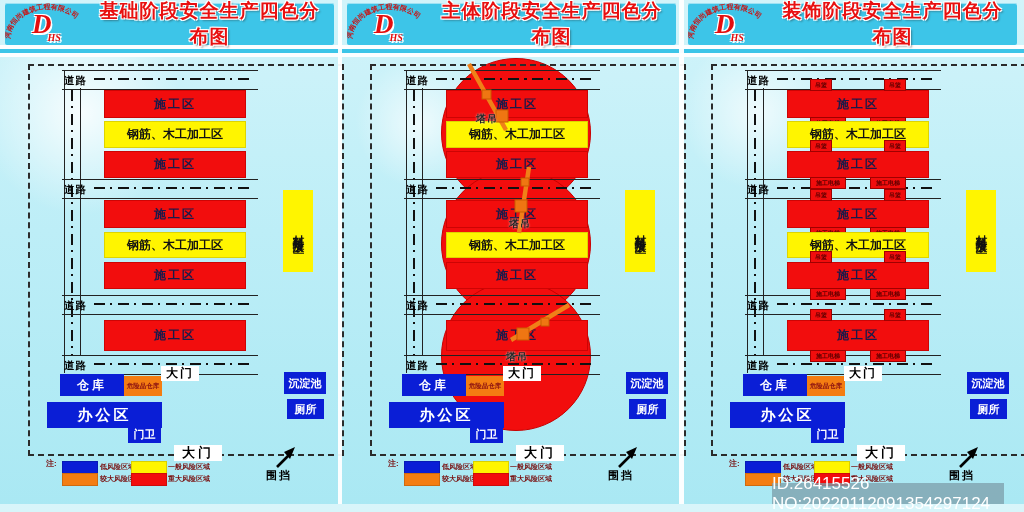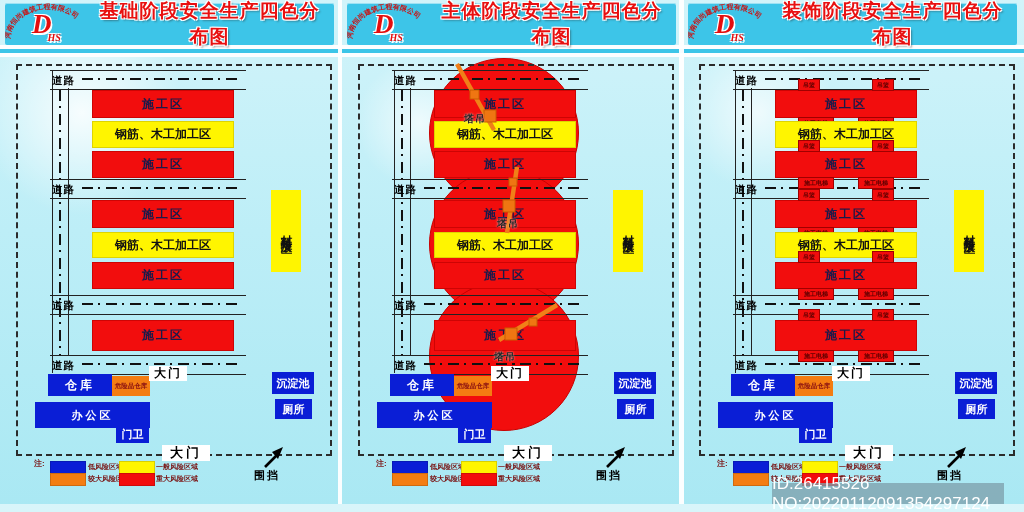--- a/index.html
+++ b/index.html
@@ -26,21 +26,21 @@
   .logo{position:relative;width:86px;height:42px;flex:0 0 auto}
   .logo svg{position:absolute;left:0;top:0}
   .arc-text{font:700 7px "Liberation Serif",serif;fill:#c81414}
   .logo-d{position:absolute;left:27px;top:6px;font:900 italic 27px "Liberation Serif",serif;color:#e40e0e;
     text-shadow:-1px -1px 0 #fff,1px -1px 0 #fff,-1px 1px 0 #fff,1.5px 1.5px 0 #fff}
   .logo-hs{font-size:10px;font-weight:900;margin-left:-4px;vertical-align:-8px}
   .title{flex:1;text-align:center;padding-right:6px}
   .title-text{font-weight:900;font-size:19px;letter-spacing:1px;color:#e81010;
     text-shadow:-1px -1px 0 #fff,1px -1px 0 #fff,-1px 1px 0 #fff,1px 1px 0 #fff,2px 2px 2px rgba(40,40,40,.45)}
 
-  .map{position:absolute;left:4px;top:56px;width:323px;height:456px}
+  .map{position:absolute;left:16px;top:56px;width:323px;height:456px}
   .fence{position:absolute;left:12px;top:8px;width:312px;height:388px;border:2px dashed #2b2b2b;z-index:4;pointer-events:none}
 
   .circle{position:absolute;left:83px;width:148px;height:148px;border-radius:50%;
     background:#f20d0d;border:1px solid #c80000;z-index:1}
   .c1{top:2px}.c2{top:113px}.c3{top:225px}
 
   .road{position:absolute;left:46px;width:196px;height:18px;border-top:1.6px solid #222;border-bottom:1.6px solid #222;z-index:2}
   .r1{top:14px}.r2{top:123px}.r3{top:239px}.r4{top:299px}
   .road-label{position:absolute;left:2px;top:3px;font-weight:900;font-size:10.5px;color:#000;letter-spacing:1px}
   .dashline{position:absolute;left:32px;right:4px;top:7px;height:2px;
@@ -67,21 +67,21 @@
   .fac{position:absolute;display:flex;align-items:center;justify-content:center;font-weight:900;z-index:4;text-align:center}
   .fac.blue{background:#0a1ed6;color:#fff}
   .fac.white{background:#fff;color:#000}
   .fac.orange{background:#f47d12;color:#8b1212}
   .material{left:267px;top:134px;width:30px;height:82px;background:#fff500;color:#111;font-size:11.5px;
     writing-mode:vertical-rl;text-orientation:upright;letter-spacing:2px;z-index:3;font-weight:900;
     display:flex;align-items:center;justify-content:center;position:absolute}
   .gate-road{left:145px;top:310px;width:38px;height:15px;font-size:12px;letter-spacing:2px;z-index:5}
   .warehouse{left:44px;top:318px;width:64px;height:22px;font-size:12px;letter-spacing:3px}
   .hazard{left:108px;top:320px;width:38px;height:20px;font-size:6.5px}
-  .office{left:31px;top:346px;width:115px;height:26px;font-size:11px;letter-spacing:3px}
+  .office{left:31px;top:346px;width:115px;height:26px;font-size:15px;letter-spacing:3px}
   .guard{left:112px;top:370px;width:33px;height:17px;font-size:11px}
   .sediment{left:268px;top:316px;width:42px;height:22px;font-size:11px}
   .toilet{left:271px;top:343px;width:37px;height:20px;font-size:11px}
   .gate-bottom{left:158px;top:389px;width:48px;height:16px;font-size:13px;letter-spacing:3px;z-index:6}
 
   .note{position:absolute;left:30px;top:402px;font-weight:900;font-size:8px;color:#7a1515;z-index:4}
   .lg-sw{position:absolute;width:34px;height:11px;z-index:4;border:.5px solid rgba(0,0,0,.15)}
   .lg-lb{position:absolute;font-weight:700;font-size:7px;color:#7a1515;z-index:4;line-height:11px}
   .lgr1{top:405px}.lgr2{top:417px}
   .lgc1.lg-sw{left:46px}.lgc1.lg-lb{left:84px}

